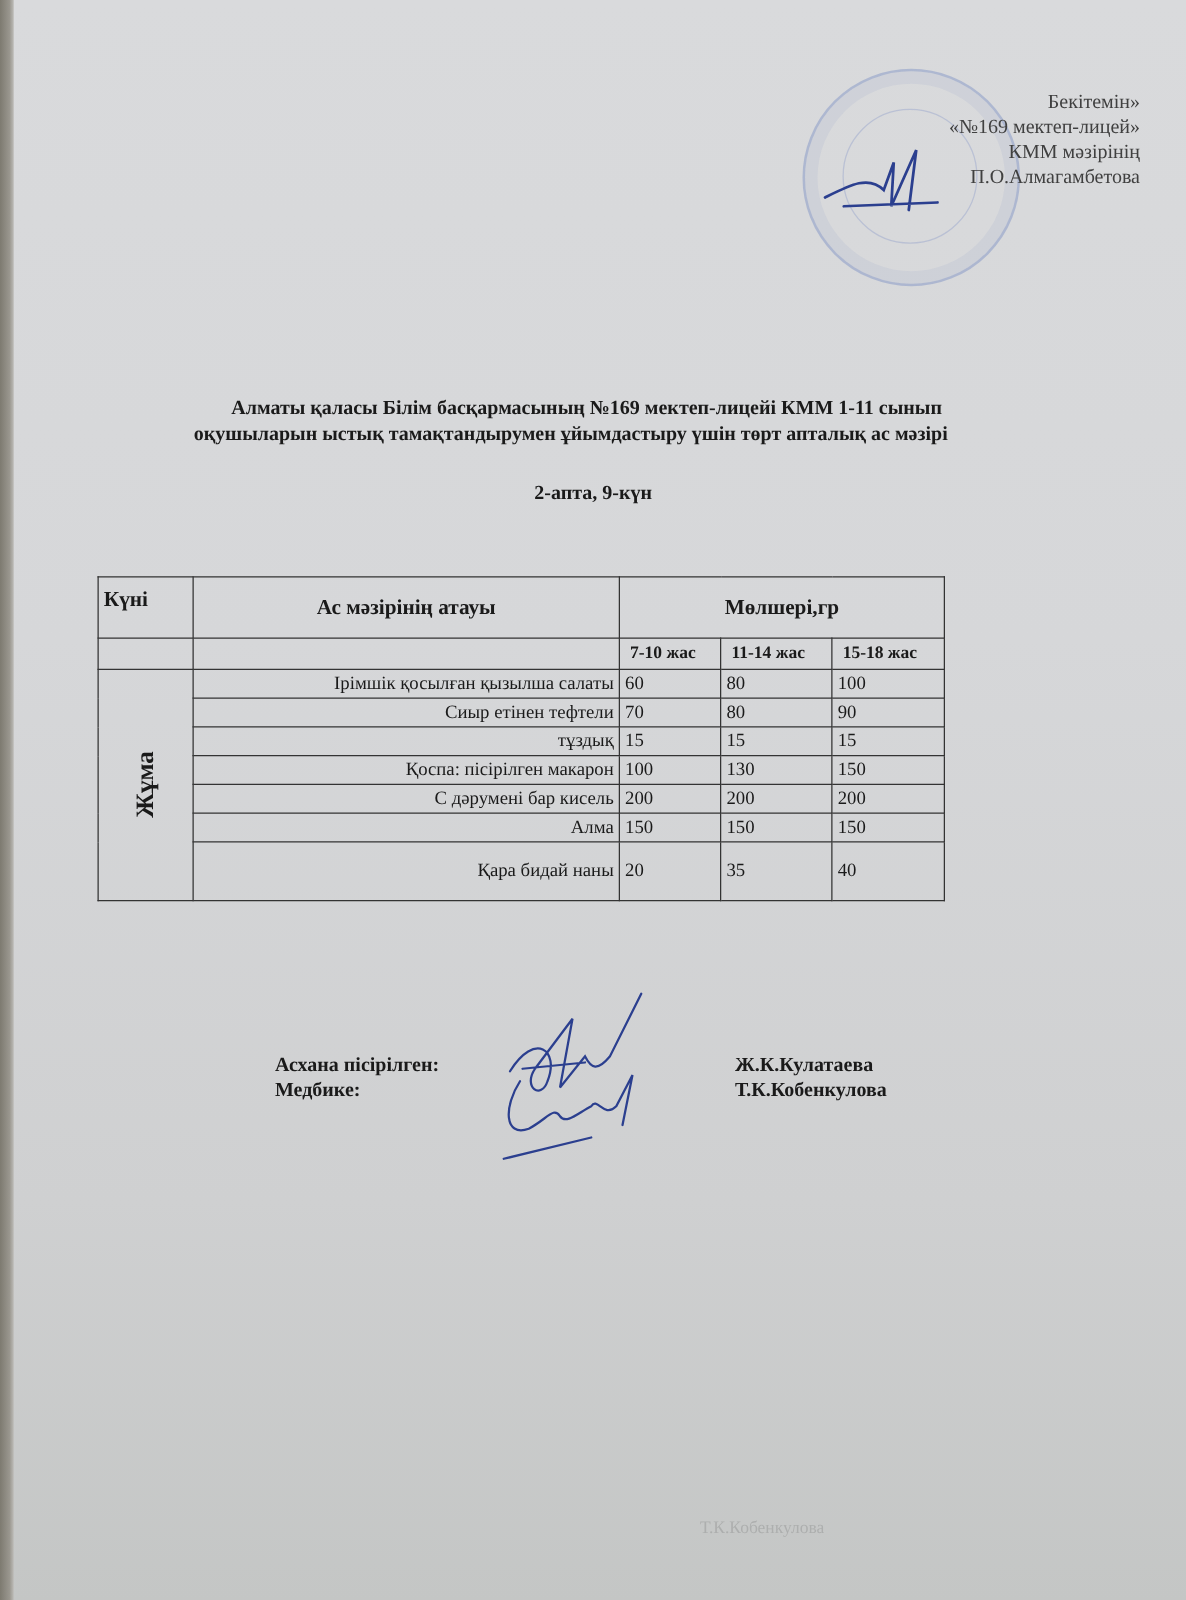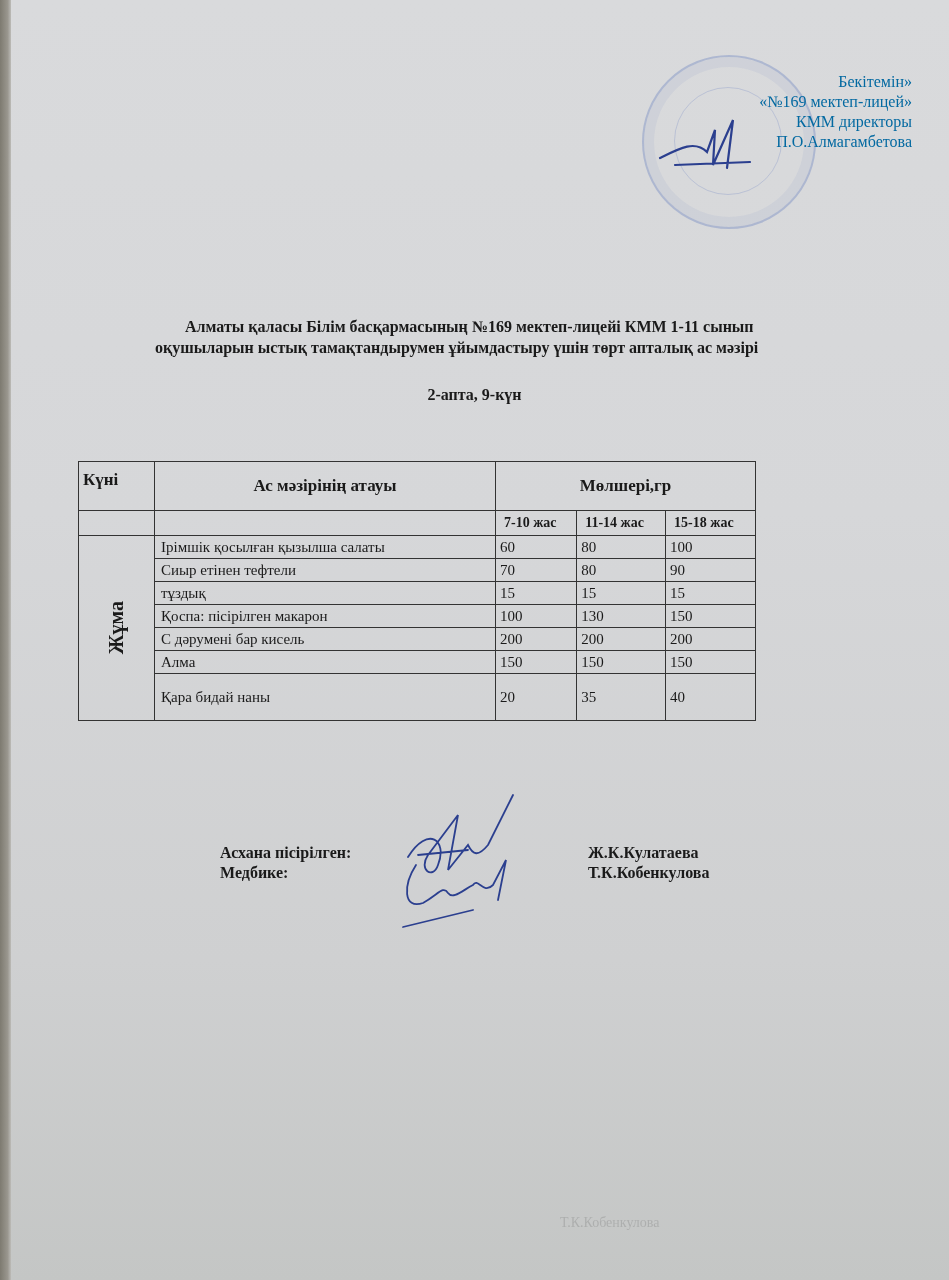--- a/index.html
+++ b/index.html
@@ -16,21 +16,21 @@
     position: absolute; left: 642px; top: 55px; width: 170px; height: 170px;
     border-radius: 50%; border: 2px solid rgba(95,120,190,0.35);
     box-shadow: inset 0 0 0 10px rgba(95,120,190,0.08);
   }
   .stamp-inner {
     position: absolute; left: 30px; top: 30px; width: 106px; height: 106px;
     border-radius: 50%; border: 1px solid rgba(95,120,190,0.25);
   }
   .approval {
     position: absolute; right: 37px; top: 72px; text-align: right;
-    font-size: 16px; line-height: 20px; color: #0369a1;
+    font-size: 16px; line-height: 20px; color: #404040;
   }
   .sig { position: absolute; }
   .title {
     position: absolute; left: 155px; top: 268px; width: 780px;
     font-weight: bold; font-size: 16px; line-height: 21px;
   }
   .title .l1 { padding-left: 30px; margin-top: 48px; }
   .subtitle {
     position: absolute; left: 0; width: 949px; top: 386px; text-align: center;
     font-weight: bold; font-size: 16px;
@@ -40,21 +40,21 @@
     border-collapse: collapse; font-size: 15px;
   }
   table.menu td, table.menu th { border: 1.5px solid #333; padding: 0 4px; }
   table.menu th { font-weight: bold; }
   .h1 th { height: 40px; font-size: 17px; }
   .h1 th.day { text-align: left; vertical-align: top; padding-top: 8px; width: 67px; }
   .h2 td { height: 24px; font-weight: bold; font-size: 14px; margin-top: 32px; }
   .h2 td.age { text-align: left; padding-left: 8px; }
   .row td { height: 22px; }
   .row td.val { text-align: left; }
-  .row td.dish { padding-left: 6px; width: 330px; }
+  .row td.dish { padding-left: 6px; width: 330px; text-align: right; }
   .row.tall td { height: 46px; }
   .vday {
     writing-mode: vertical-rl; transform: rotate(180deg);
     font-weight: bold; font-size: 20px; margin: 0 auto;
   }
   td.daycell { text-align: center; vertical-align: middle; }
   .signatures {
     position: absolute; left: 220px; top: 843px; font-weight: bold; font-size: 16px; line-height: 20px;
   }
   .names {
@@ -73,21 +73,21 @@
   <div class="stamp-inner"></div>
 </div>
 
 <svg class="sig" style="left:655px;top:110px" width="110" height="70" viewBox="0 0 110 70">
   <path d="M5 48 C25 38, 40 30, 52 42 L60 20 L58 55 L78 10 L72 58 M20 55 L95 52" fill="none" stroke="#2b3f8f" stroke-width="2.2" stroke-linecap="round"></path>
 </svg>
 
 <div class="approval">
   <div>Бекітемін»</div>
   <div>«№169 мектеп-лицей»</div>
-  <div>КММ директоры</div>
+  <div>КММ мәзірінің</div>
   <div>П.О.Алмагамбетова</div>
 </div>
 
 <div class="title">
   <div class="l1">Алматы қаласы  Білім басқармасының №169 мектеп-лицейі КММ 1-11 сынып</div>
   <div>оқушыларын  ыстық тамақтандырумен ұйымдастыру үшін  төрт апталық ас мәзірі</div>
 </div>
 
 <div class="subtitle">2-апта, 9-күн</div>
 

